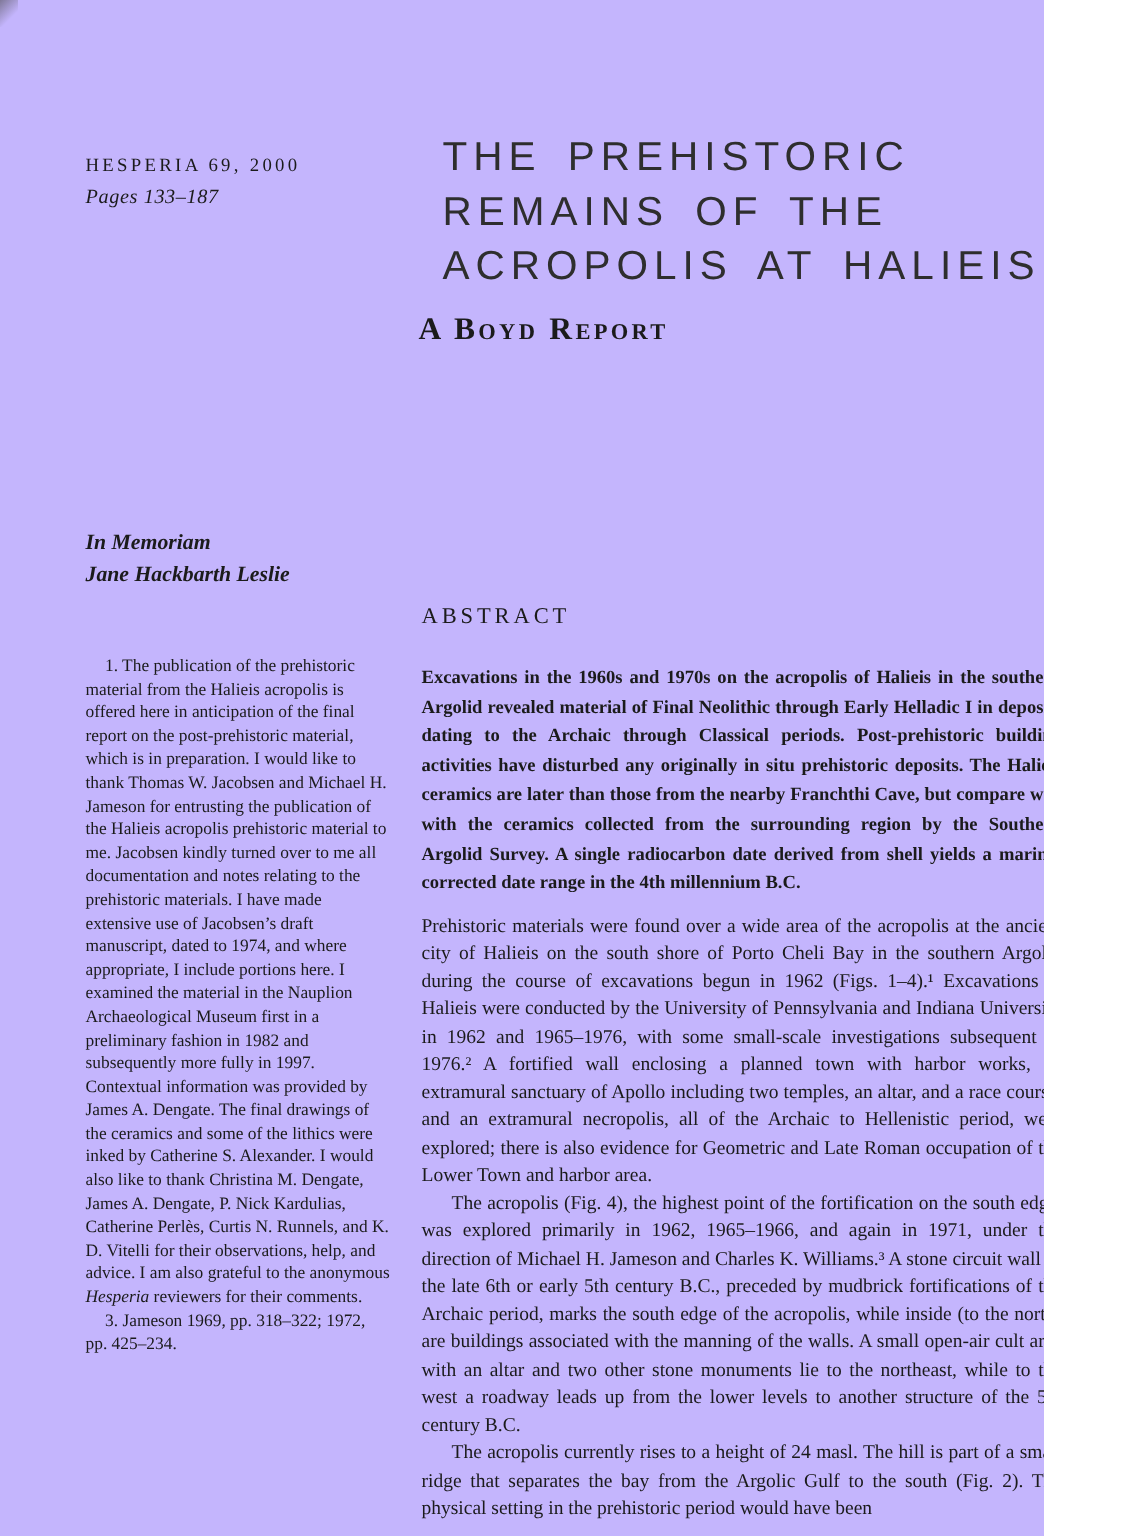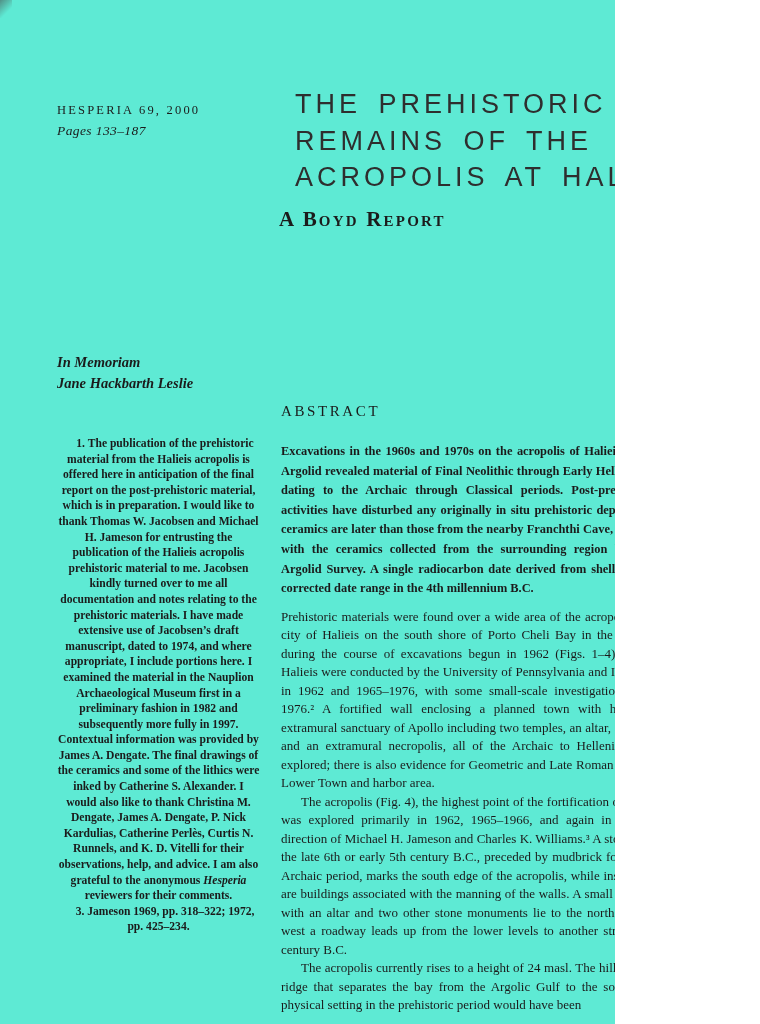--- a/index.html
+++ b/index.html
@@ -1,18 +1,18 @@
 <!DOCTYPE html>
 <html><head>
 <meta charset="utf-8">
 <style>
   html, body { margin:0; padding:0; }
   .page {
-    position:relative; width:615px; height:1024px;
-    background:#5eead4; overflow:hidden;
+    position:relative; width:696px; height:1024px;
+    background:#c4b5fd; overflow:hidden;
     font-family:"Liberation Serif", serif; color:#1b1b1b;
   }
   .corner-mark {
     position:absolute; left:0; top:0; width:12px; height:18px;
     background:linear-gradient(135deg, rgba(70,70,70,.55), rgba(70,70,70,0) 65%);
   }
   .journal-head { position:absolute; left:57px; top:103px; }
   .journal-line { font-size:12.5px; letter-spacing:2.2px; }
   .pages-line { font-style:italic; font-size:13.5px; margin-top:5px; letter-spacing:.4px; }
 
@@ -28,21 +28,21 @@
     letter-spacing:2.2px; color:#1b1b1b;
   }
 
   .memoriam {
     position:absolute; left:57px; top:352px;
     font-weight:700; font-style:italic; font-size:14.5px; line-height:21px;
   }
 
   .footnotes {
     position:absolute; left:57px; top:436px; width:203px;
-    font-size:11.6px; line-height:15.6px; text-align:center;font-weight:bold;
+    font-size:11.6px; line-height:15.6px; text-align:left;
   }
   .footnotes p { margin:0; text-indent:13px; }
   .footnotes em { font-style:italic; }
 
   .main-col { position:absolute; left:281px; top:355px; width:427px;margin-top:48px; }
   .abstract-heading {
     margin:0 0 22px 0; font-size:15px; font-weight:400; letter-spacing:2.6px;
   }
   .abstract-text {
     margin:0 0 9px 0; font-size:12.4px; line-height:19.6px;

